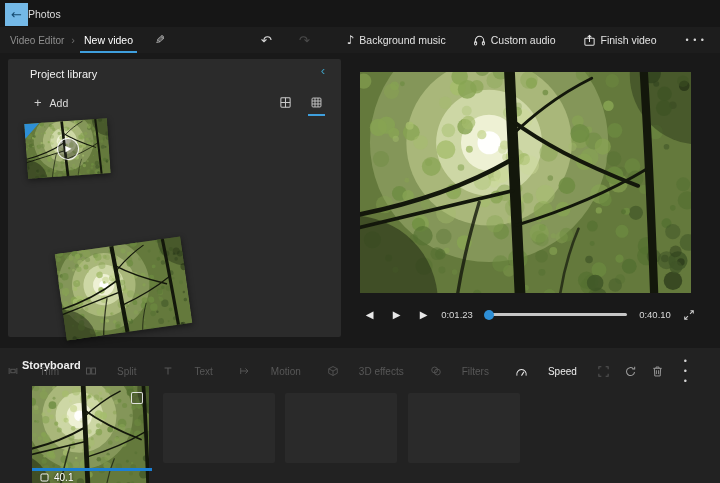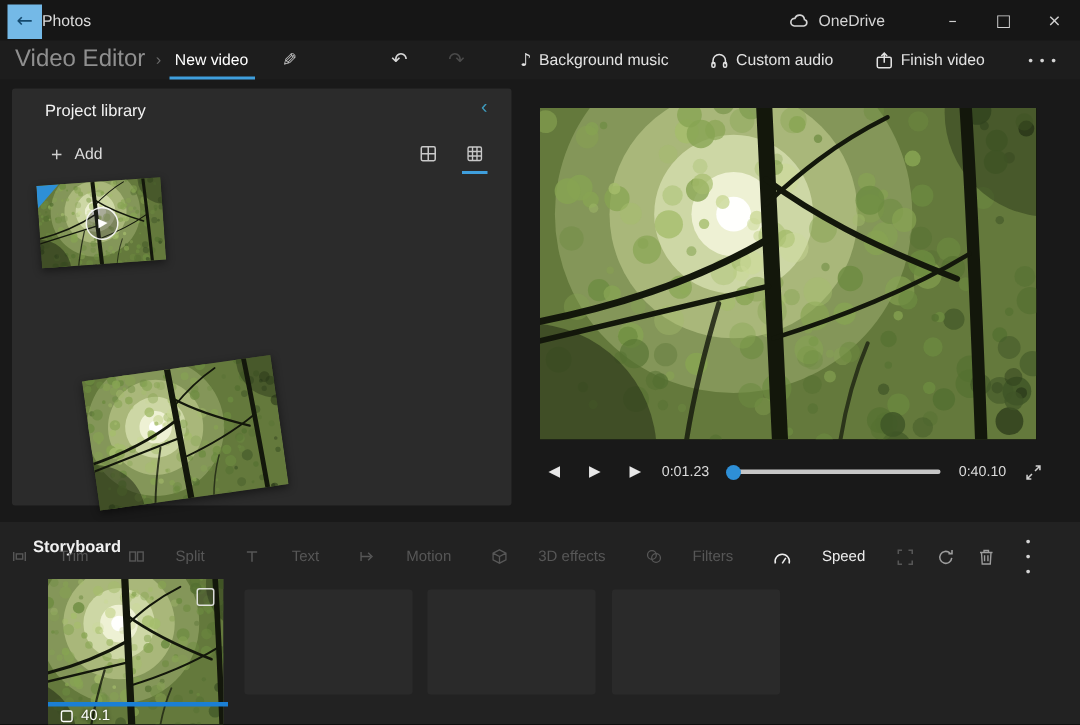--- a/index.html
+++ b/index.html
@@ -12,21 +12,21 @@
             display:flex;align-items:center;justify-content:center;font-size:13px;cursor:pointer;
             font-family:"DejaVu Sans",sans-serif;}
   .app-name{font-size:10.5px;color:#dcdcdc;margin-left:0;}
   .tb-right{margin-left:auto;display:flex;align-items:center;height:100%;}
   .onedrive{display:flex;align-items:center;gap:6px;font-size:10.5px;color:#d4d4d4;margin-right:28px;}
   .win-btn{width:34px;height:27px;background:transparent;border:none;color:#cfcfcf;font-size:11px;
            display:flex;align-items:center;justify-content:center;font-family:"DejaVu Sans",sans-serif;}
 
   
   .menubar{position:absolute;left:0;top:27px;right:0;height:26px;background:#1d1d1d;display:flex;align-items:center;}
-  .crumb-section{font-size:16px;color:#8f8f8f;margin-left:10px;}
+  .crumb-section{font-size:10px;color:#8f8f8f;margin-left:10px;}
   .crumb-sep{font-size:11px;color:#6c6c6c;margin:0 7px;}
   .crumb-current{position:relative;font-size:10.5px;color:#ffffff;padding:6px 2px;text-align:right;}
   .crumb-current::after{content:'';position:absolute;left:-2px;right:-2px;bottom:-1px;height:2px;background:#3f9fdd;}
   .rename-btn{background:none;border:none;color:#c9c9c9;font-size:12px;margin-left:14px;
               font-family:"DejaVu Sans",sans-serif;transform:scaleX(-1);}
   .mb-right{margin-left:auto;display:flex;align-items:center;gap:15px;margin-right:9px;}
   .undo-btn,.redo-btn{background:none;border:none;font-size:13px;line-height:1;font-family:"DejaVu Sans",sans-serif;}
   .undo-btn{color:#d8d8d8;}
   .redo-btn{color:#4a4a4a;margin-right:10px;}
   .mb-action{display:flex;align-items:center;gap:5px;background:none;border:none;color:#e2e2e2;font-size:10.5px;
@@ -93,39 +93,20 @@
 </head>
 <body>
 
 <div class="app">
 
   <div class="titlebar">
     <button class="back-btn">
       <span>←</span>
     </button>
     <span class="app-name">Photos</span>
-    <div class="tb-right">
-      <div class="onedrive">
-        <span>
-          <svg class="ic" width="14" height="11" viewBox="0 0 14 11" fill="none" stroke="#d4d4d4" stroke-width="1.1">
-            <path d="M3.6 9.3a2.5 2.5 0 0 1 .3-5A3.3 3.3 0 0 1 10.3 5a2.2 2.2 0 0 1-.4 4.3z"></path>
-          </svg>
-        </span>
-        <span>OneDrive</span>
-      </div>
-      <button class="win-btn">
-        <span>–</span>
-      </button>
-      <button class="win-btn">
-        <span>□</span>
-      </button>
-      <button class="win-btn">
-        <span>×</span>
-      </button>
-    </div>
   </div>
 
   <div class="menubar">
     <span class="crumb-section">Video Editor</span>
     <span class="crumb-sep">›</span>
     <span class="crumb-current">New video</span>
     <button class="rename-btn">
       <span>✎</span>
     </button>
 

